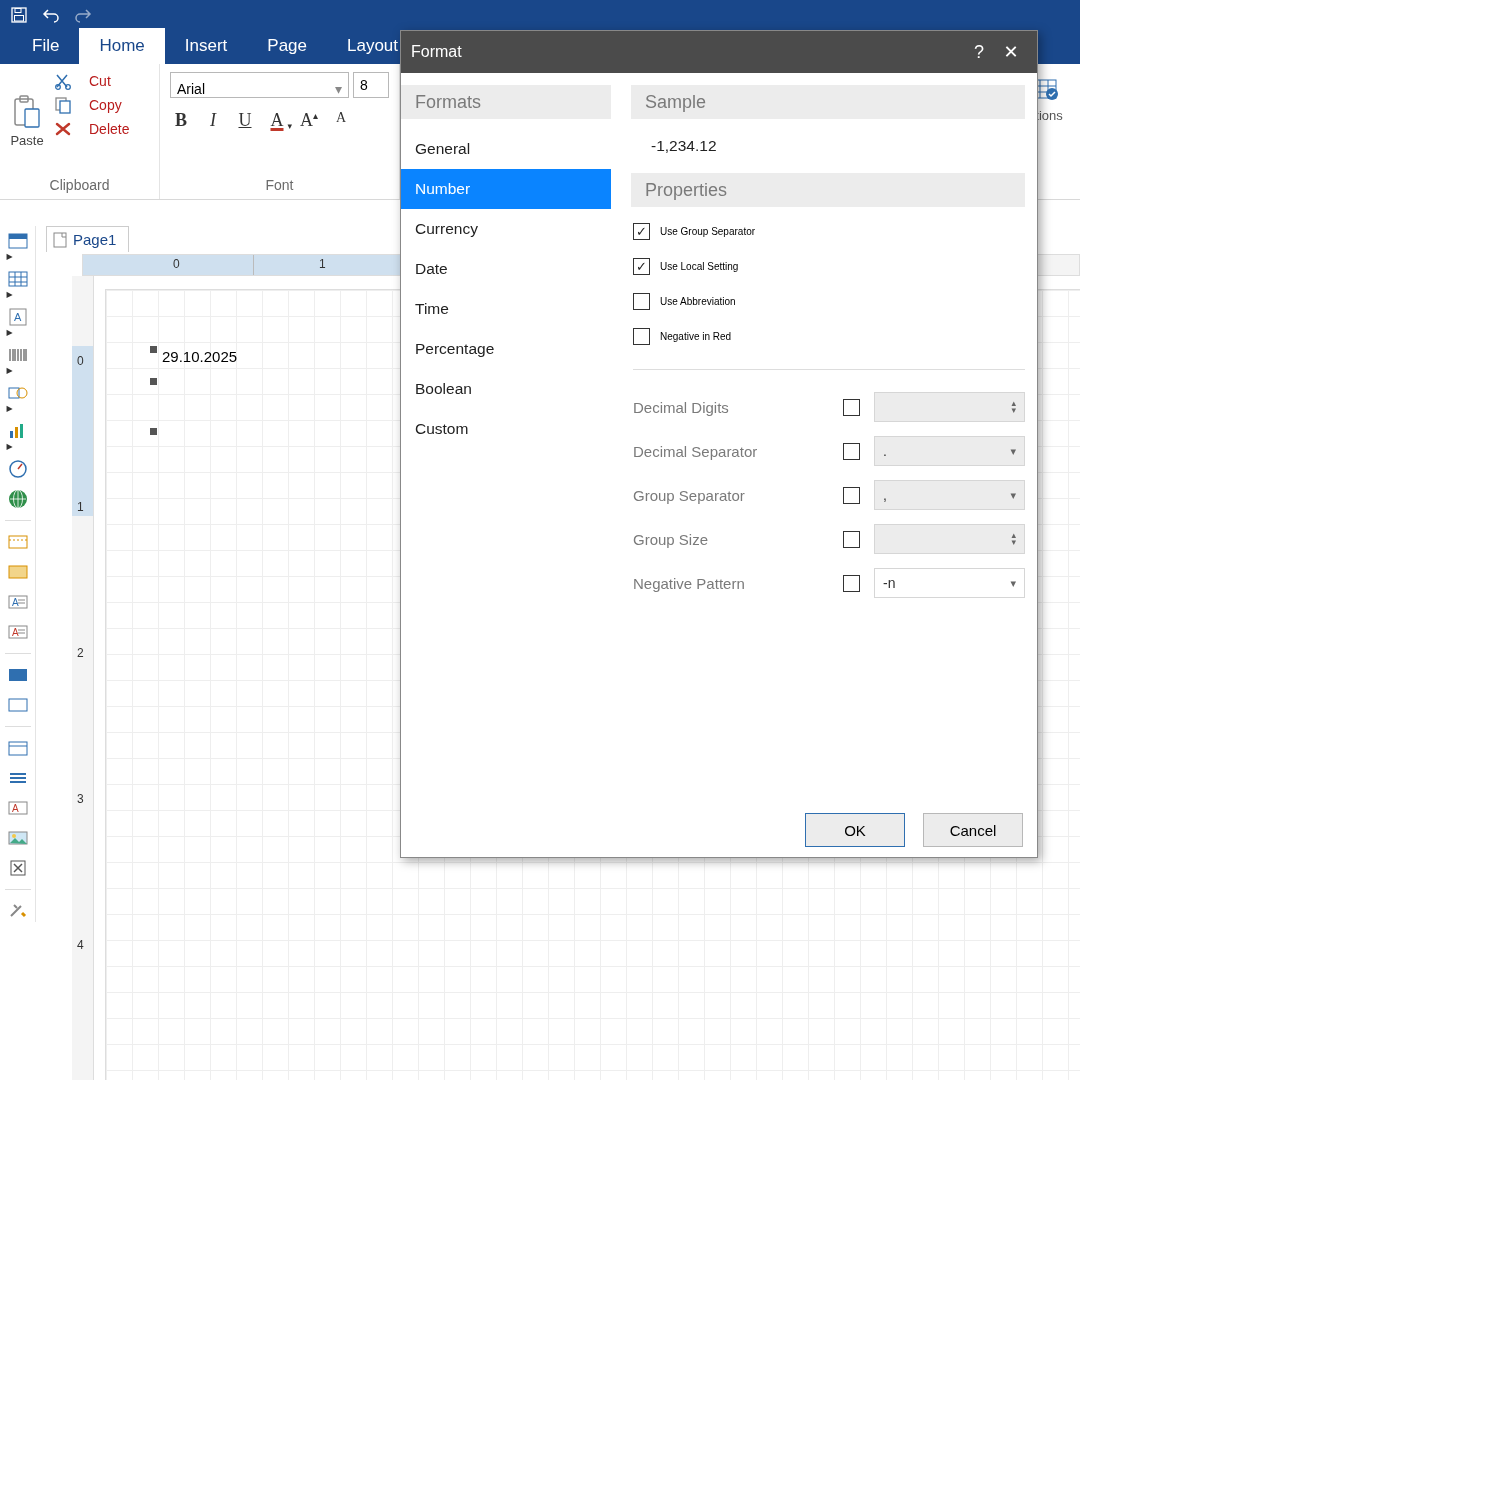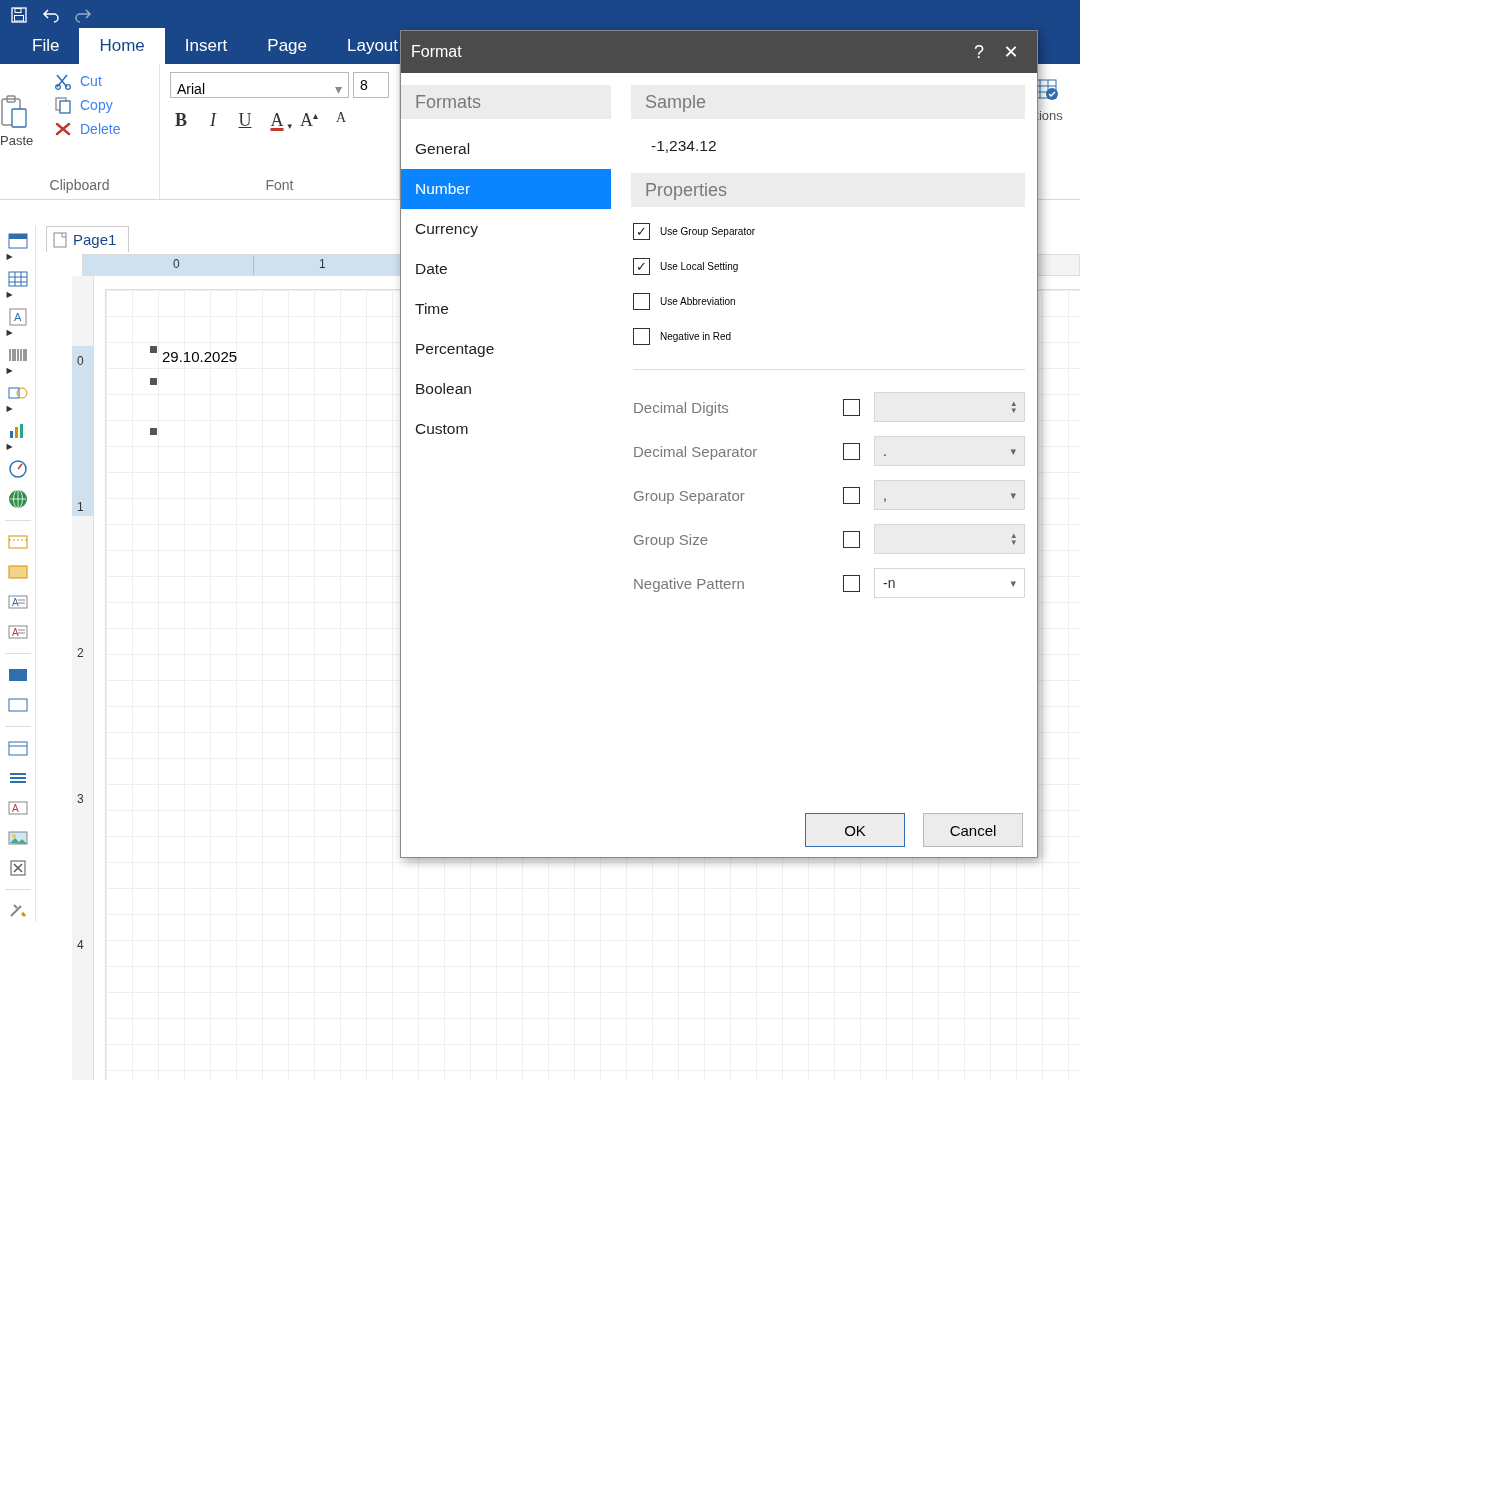--- a/index.html
+++ b/index.html
@@ -14,24 +14,24 @@
 .rtab { padding: 8px 20px 8px 20px; color: #fff; font-size: 17px; cursor: pointer; }
 .rtab.active { background: #fff; color: #19478a; font-weight: 400; }
 
 
 .ribbon { height: 136px; background: #fff; border-bottom: 1px solid #d8d8d8; display: flex; }
 .rgroup { border-right: 1px solid #e4e4e4; display: flex; flex-direction: column; }
 .rgroup-label { font-size: 14px; color:#6a6a6a; text-align: center; padding: 4px 0 6px; }
 
 .clipboard-group { width: 160px; }
 .cb-row { display: flex; }
-.paste-col { width: 54px; display:flex; flex-direction:column; justify-content:center; padding-top:6px; gap:4px;}
+.paste-col { width: 54px; display:flex; flex-direction:column; align-items:center; justify-content:center; padding-top:6px; gap:4px;}
 .paste-col span{font-size:13px; color:#444;}
 .clip-list { display:flex; flex-direction:column; padding-top:8px; gap:6px;}
-.clip-item{display:flex; align-items:center; gap:8px; font-size:14px; color:#3b82f6;}
+.clip-item{display:flex; align-items:center; gap:17px; font-size:14px; color:#b91c1c;}
 .clip-item svg{flex:0 0 auto;}
 
 .font-group{width:240px; padding:8px 10px 0;}
 .font-row{display:flex; gap:4px; margin-bottom:6px;}
 .combo{border:1px solid #b8b8b8; height:26px; background:#fff; display:flex; align-items:center; padding:0 6px; font-size:14px;}
 .combo.font{flex:1;align-items:flex-end;}
 .combo.size{width:36px;}
 .combo .caret{margin-left:auto; color:#888;}
 .fbtns{display:flex; gap:10px; padding-top:6px;}
 .fbtn{font-size:18px; font-family: "Times New Roman", serif; width:22px; text-align:center; color:#333; position:relative;}

